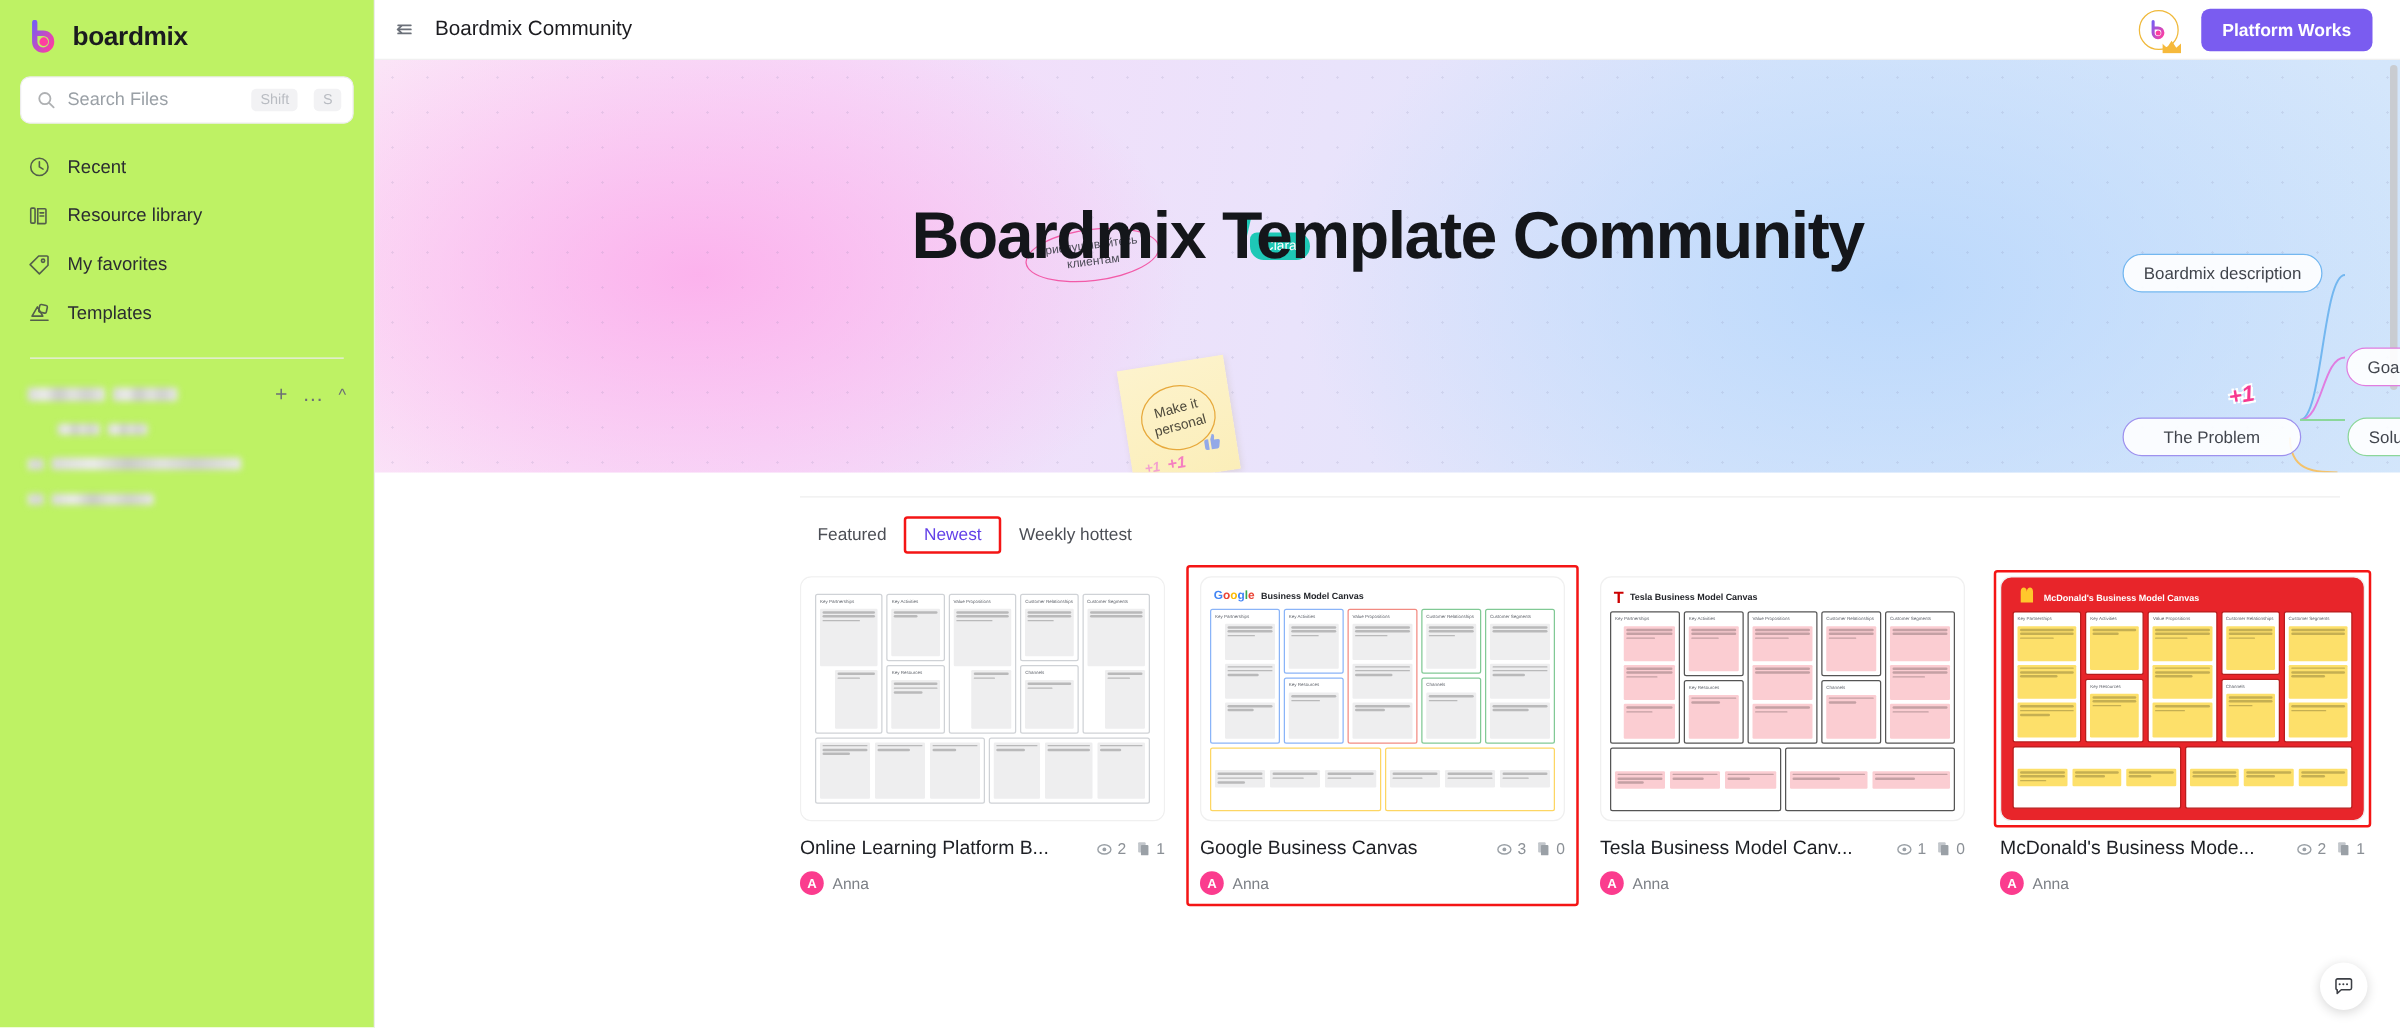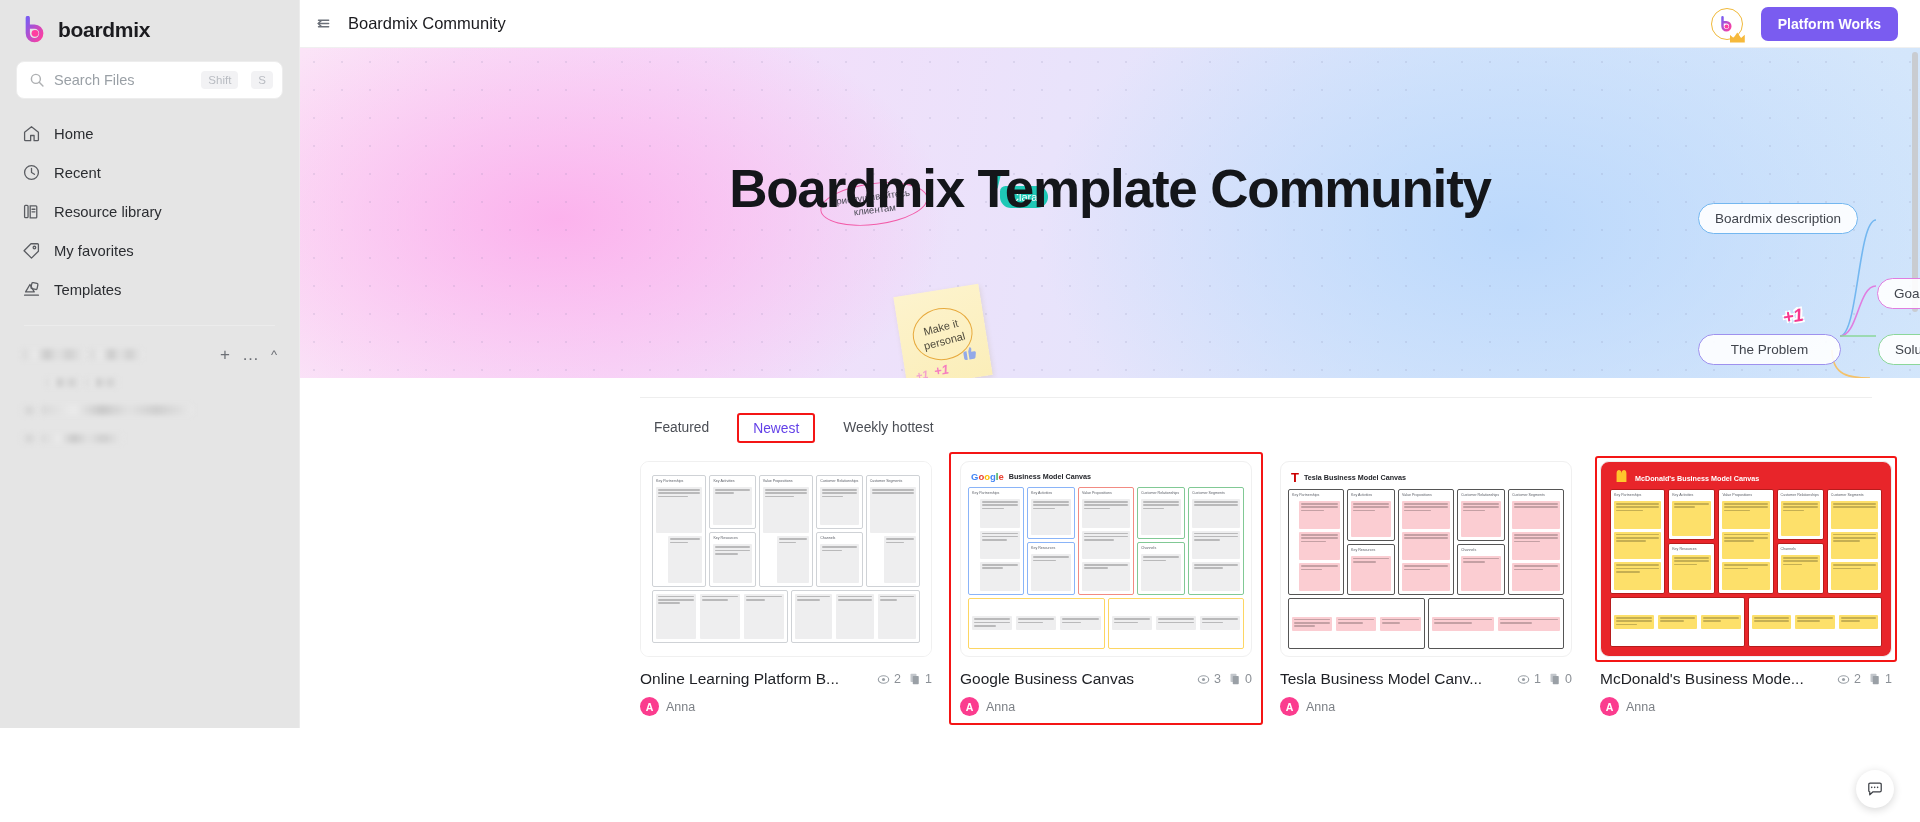--- a/index.html
+++ b/index.html
@@ -6,22 +6,22 @@
   html, body {
     width: 1920px; height: 822px;
     font-family: "Liberation Sans", sans-serif;
     background: #ffffff;
     overflow: hidden;
   }
   body { display: flex; }
 
   
   .sidebar {
-    width: 300px; height: 728px;
-    background: #e5e5e5;
+    width: 300px; height: 822px;
+    background: #bef264;
     border-right: 1px solid #ececec;
     display: flex; flex-direction: column;
     flex: 0 0 300px;
     position: relative;
   }
   .brand {
     display: flex; align-items: center; gap: 9px;
     padding: 16px 0 14px 22px;
   }
   .brand-logo { width: 27px; height: 27px; position: relative; }
@@ -197,21 +197,21 @@
     padding: 28px 0 0 340px; position: relative;
   }
   .scene-label { font-size: 14.5px; color: #46494f; margin-right: 24px; }
   .scene-tab {
     font-size: 14.5px; color: #3a3d44; padding: 8px 16px;
     border-radius: 6px; cursor: pointer; white-space: nowrap;
   }
   .scene-tab.sel { background: #f1edfe; color: #6341e8; font-weight: bold; }
   .rule { height: 1px; background: #eeeeee; margin: 19px 48px 0 340px; }
 
-  .sort-row { display: flex; align-items: center; gap: 16px; padding: 16px 0 0 340px; }
+  .sort-row { display: flex; align-items: center; gap: 2px; padding: 16px 0 0 340px; }
   .sort-tab { font-size: 13.8px; color: #4b4e55; padding: 6px 14px; cursor: pointer; }
   .sort-tab.sel { color: #6341e8; }
 
   
   .grid {
     display: flex; gap: 28px; padding: 20px 0 0 340px; position: relative;
   }
   .card { width: 292px; position: relative; cursor: pointer; }
   .thumb {
     width: 292px; height: 196px; border-radius: 9px; overflow: hidden;
@@ -284,28 +284,20 @@
           <line x1="12.8" y1="12.8" x2="17.4" y2="17.4" stroke-linecap="round"></line>
       </svg>
     </span>
     <span class="search-ph">Search Files</span>
     <span class="kbd">Shift</span>
     <span class="kbd">S</span>
   </div>
 
   <div class="navlist">
 
-    <div class="nav-item">
-      <span class="nicon">
-        <svg viewBox="0 0 22 22" width="19" height="19" fill="none" stroke="#3c3f45" stroke-width="1.5" stroke-linejoin="round">
-          <path d="M3 9.5 L11 3.2 L19 9.5 V18.3 a1 1 0 0 1-1 1h-4v-6h-4v6H4a1 1 0 0 1-1-1z"></path>
-        </svg>
-      </span>
-      <span>Home</span>
-    </div>
 
     <div class="nav-item">
       <span class="nicon">
         <svg viewBox="0 0 22 22" width="19" height="19" fill="none" stroke="#3c3f45" stroke-width="1.5">
           <circle cx="11" cy="11" r="8"></circle>
             <path d="M11 6.2V11l3.4 2.1" stroke-linecap="round"></path>
         </svg>
       </span>
       <span>Recent</span>
     </div>

